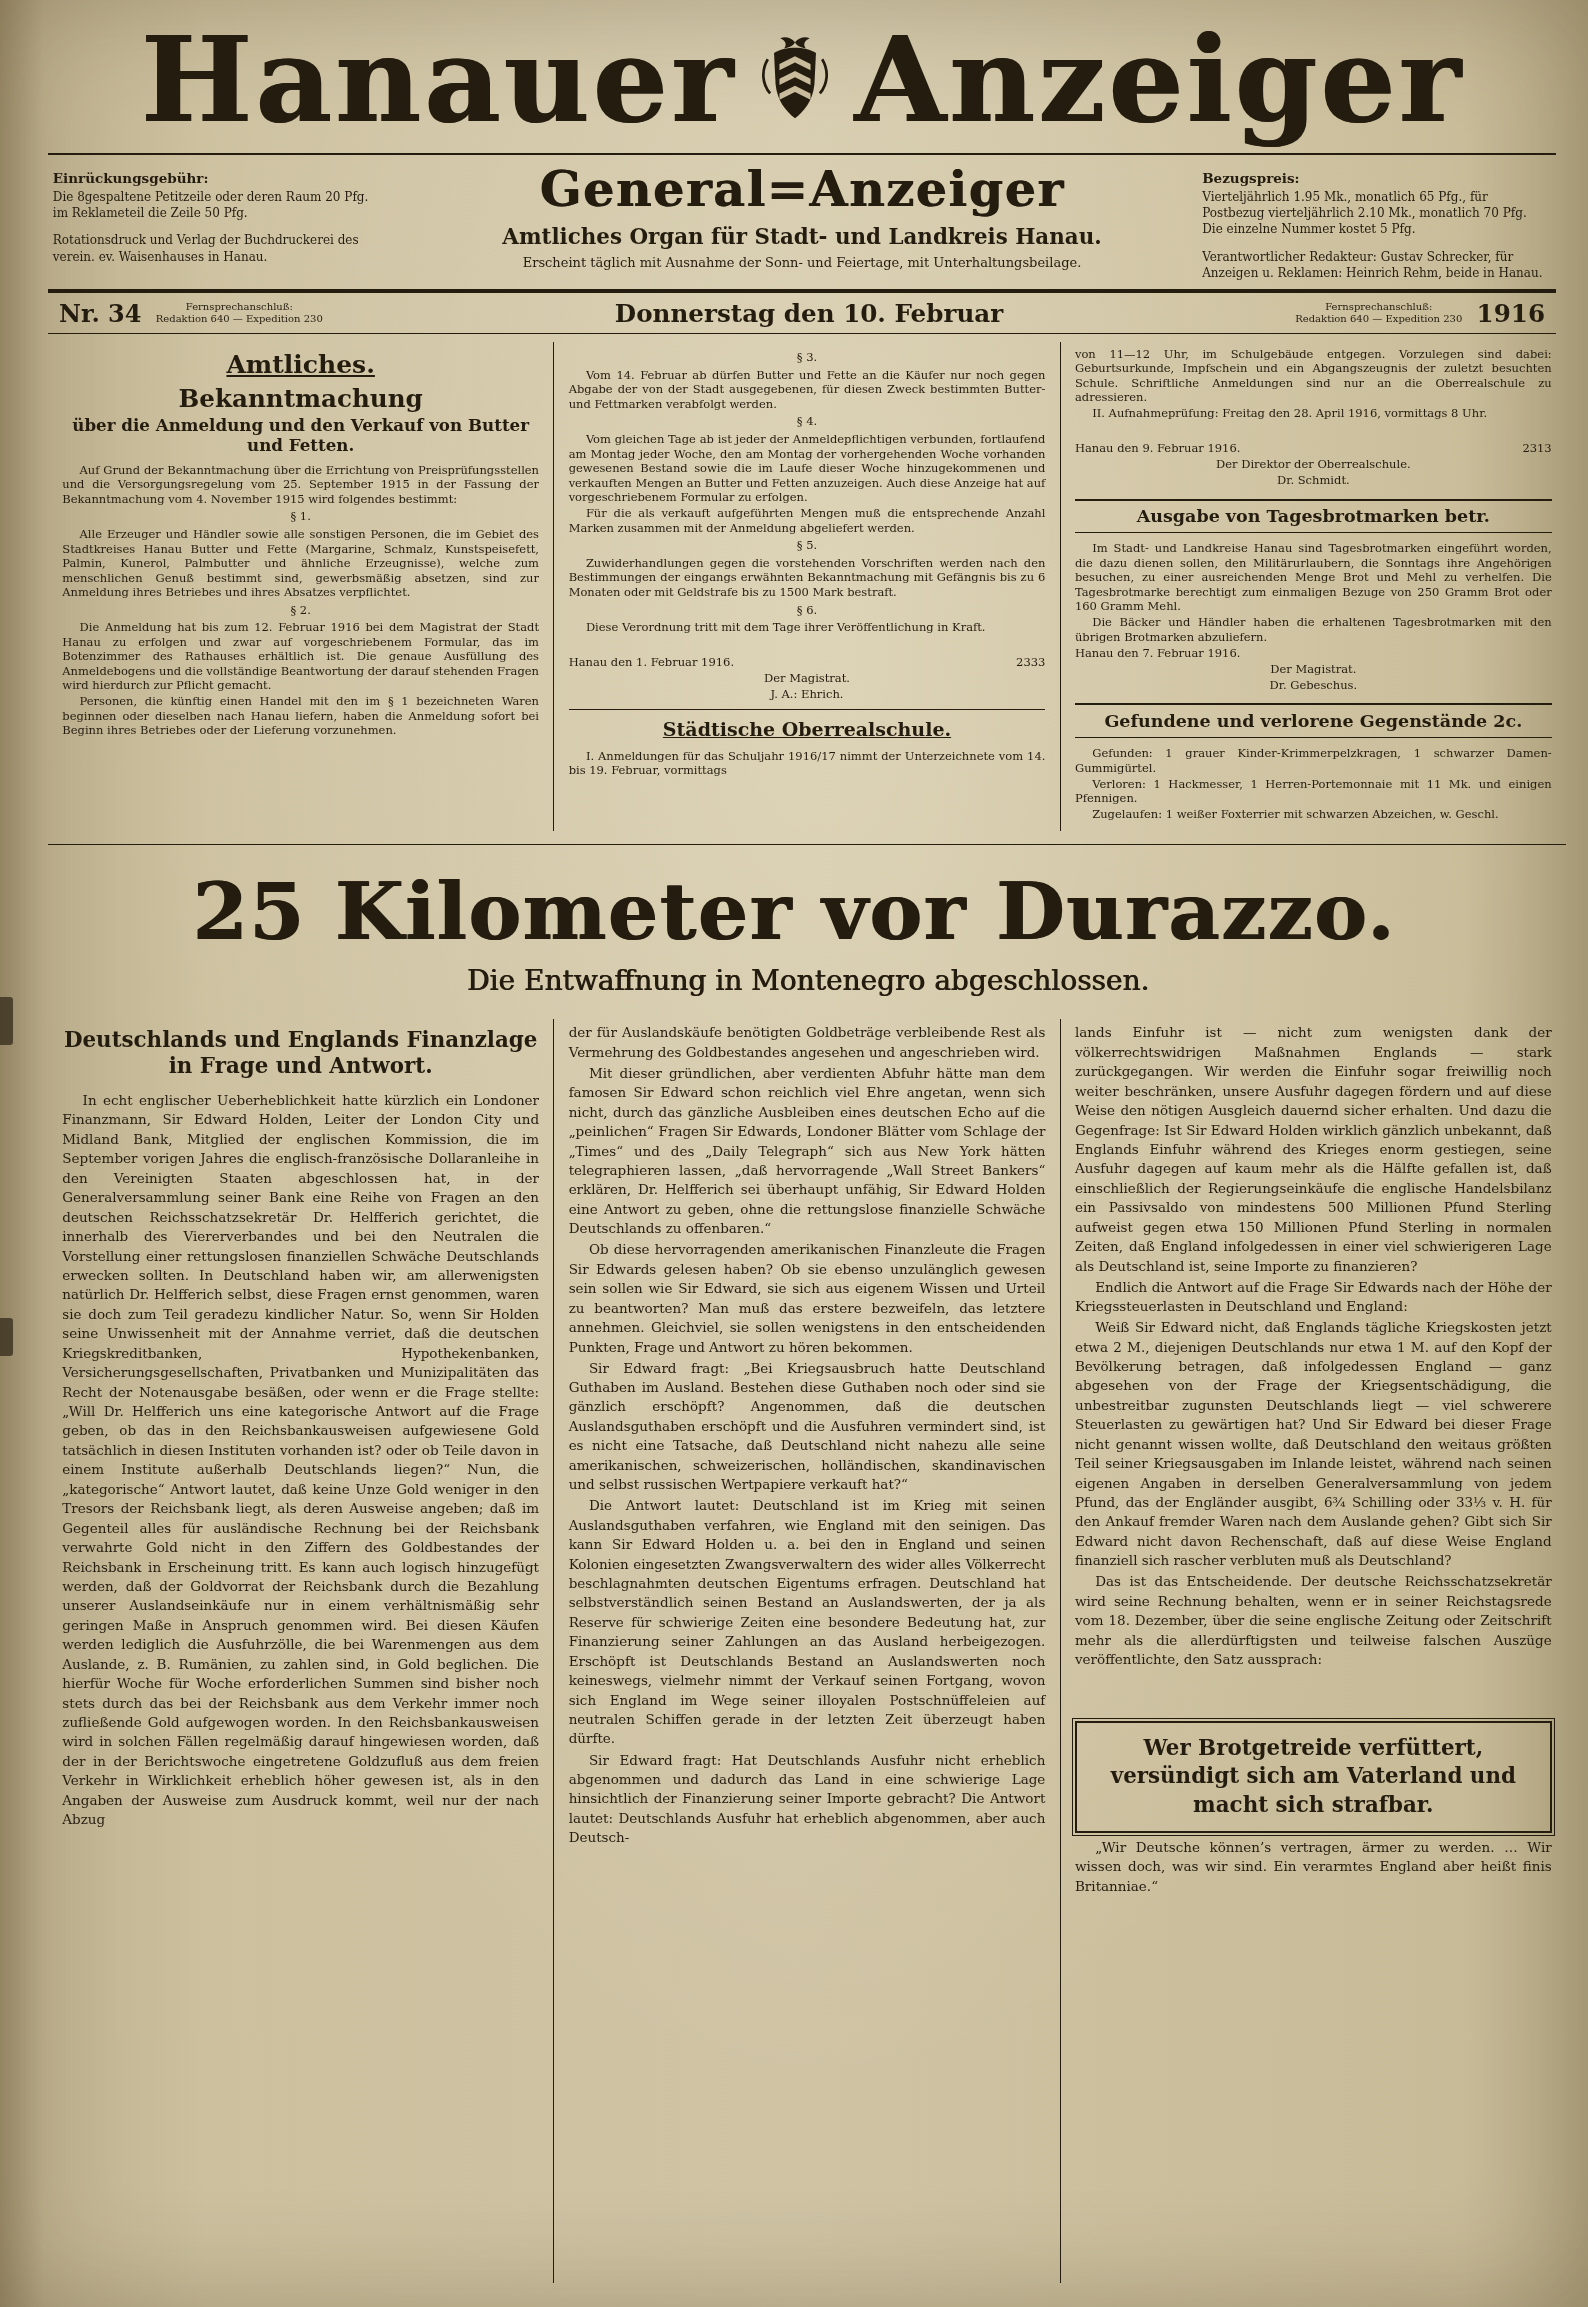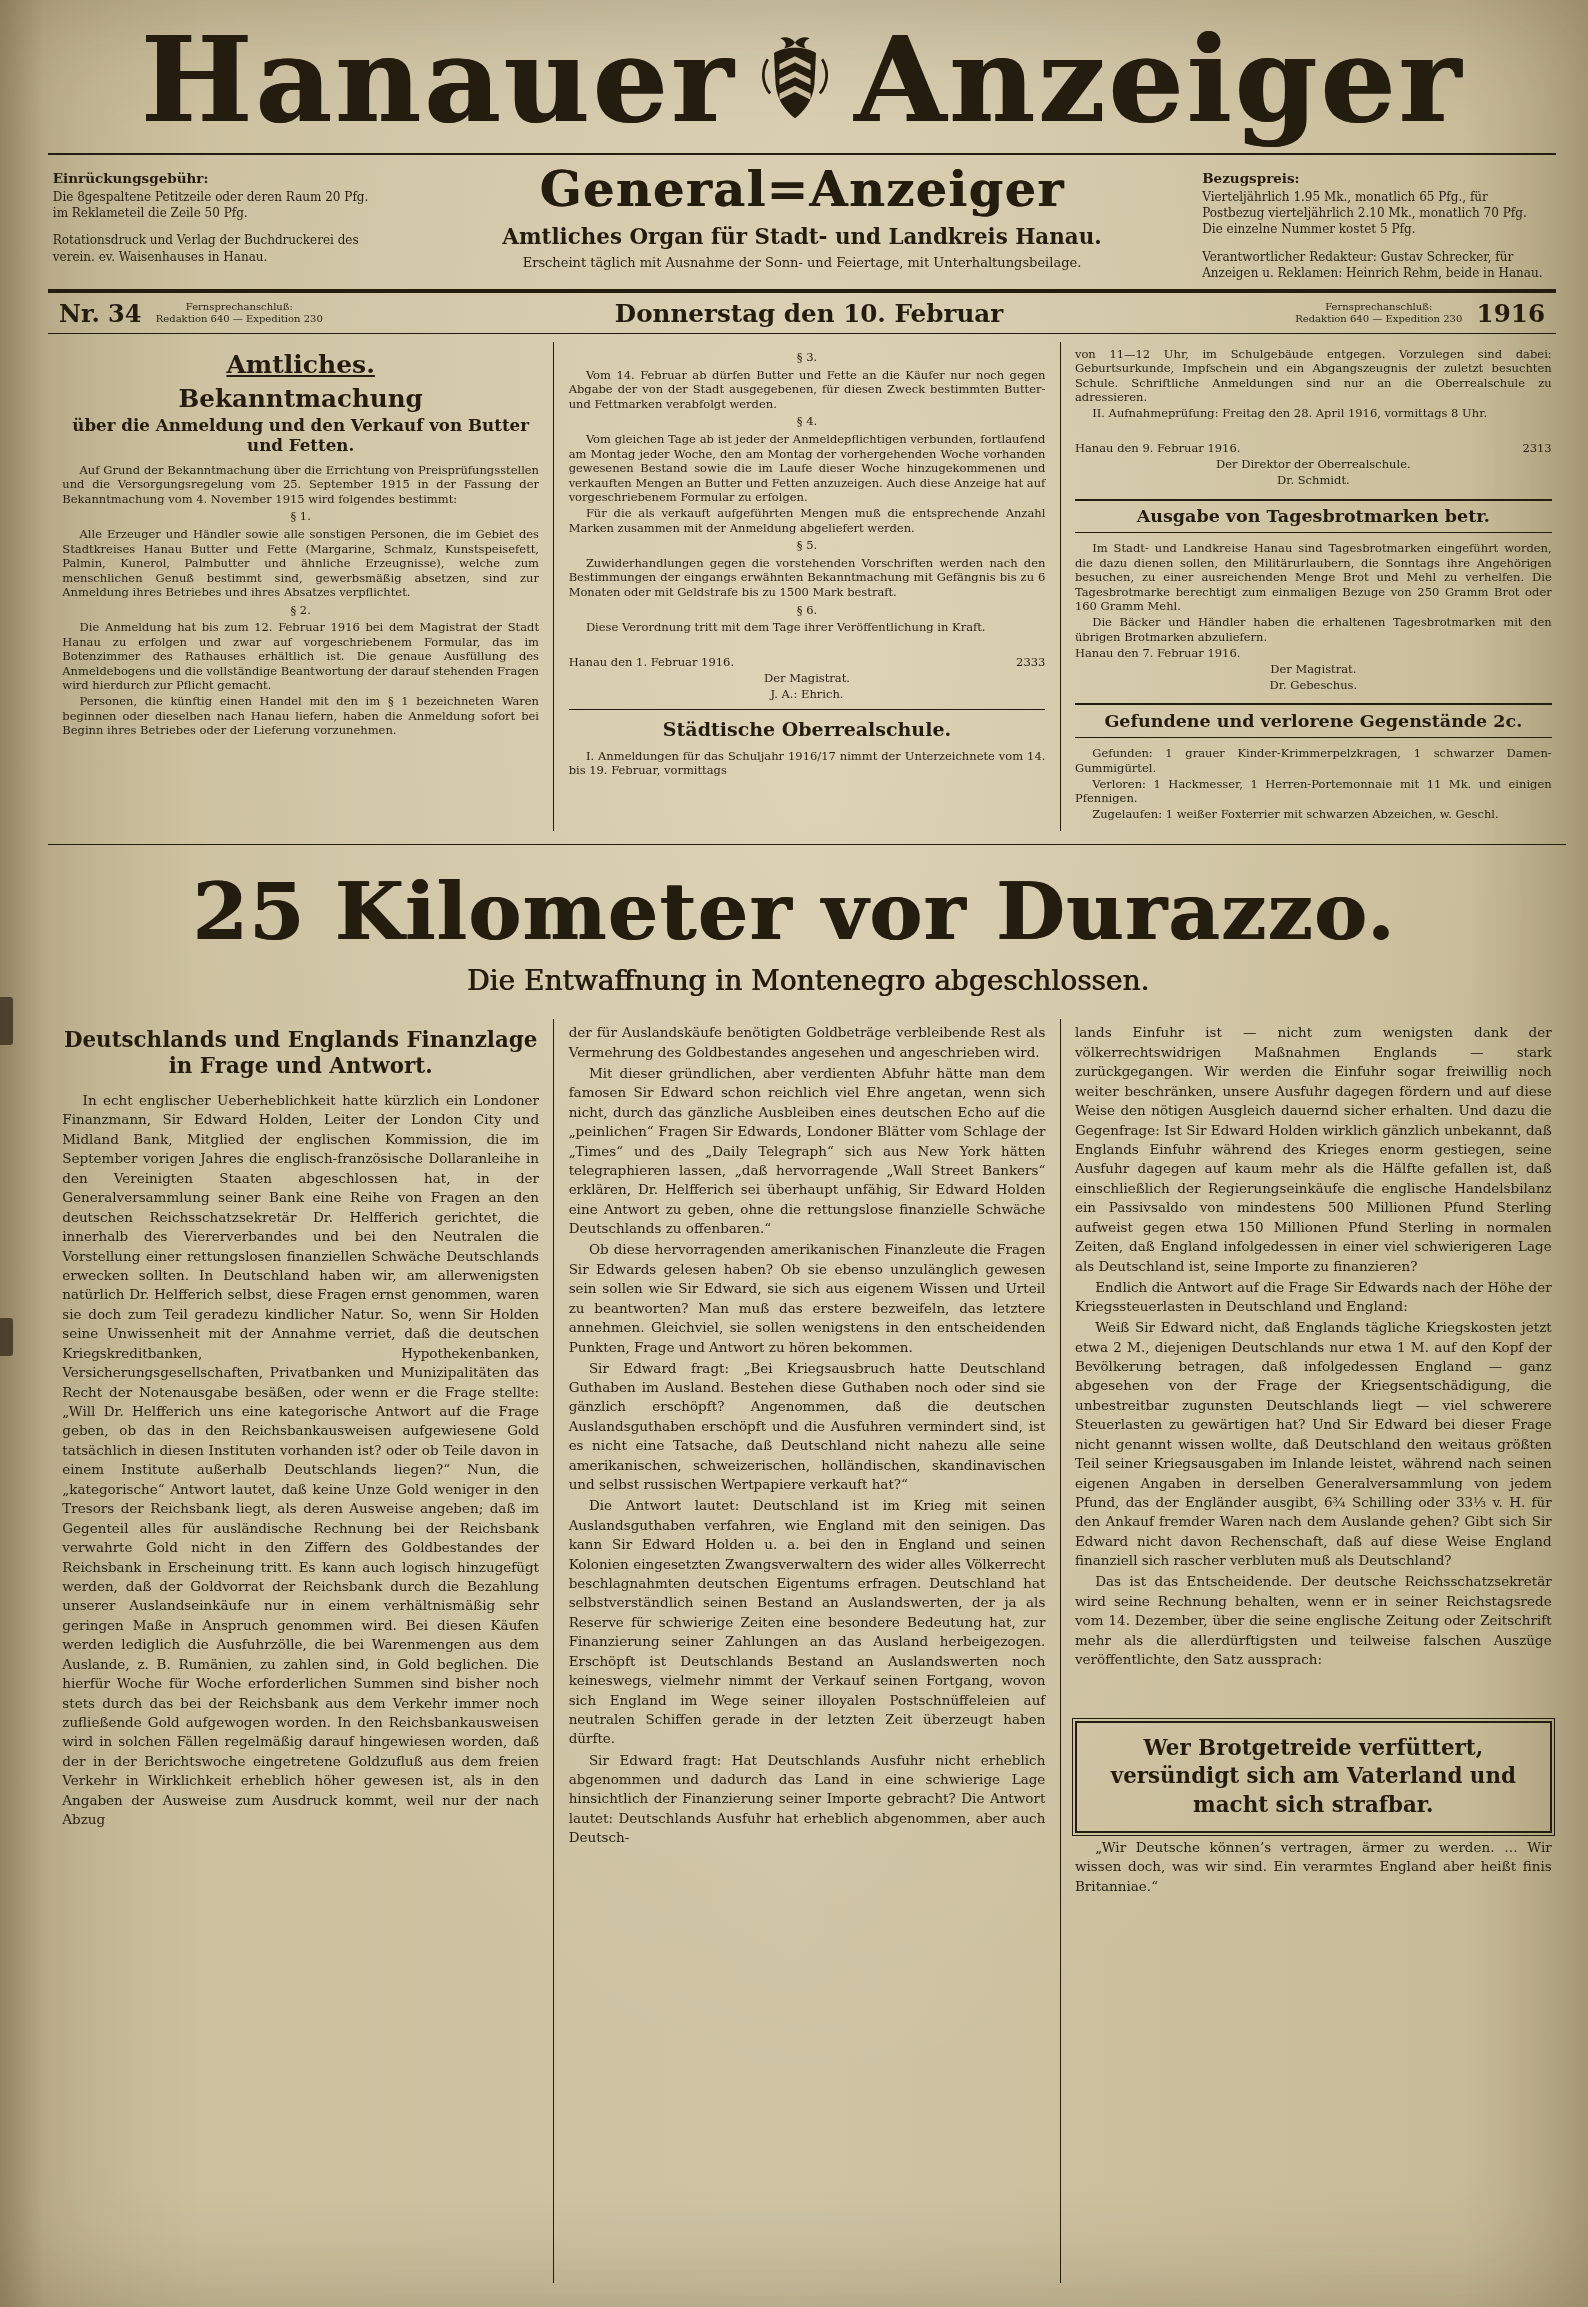--- a/index.html
+++ b/index.html
@@ -67,21 +67,21 @@
   .it { margin:0 0 1.6px; }
   .para     { text-align:justify; text-indent:1.5em; }
   .noindent { text-align:justify; }
   .sec      { text-align:center; margin:3.2px 0; }
   .center   { text-align:center; }
   .lr       { display:flex; justify-content:space-between; margin-top:20px; }
   .it.rule  { border-top:1.6px solid #241c0f; margin:8px 0 6.4px; }
   .h1  { text-align:center; font-weight:bold; font-size:24.6px; line-height:1.15; margin:4.8px 0 1.6px; }
   .h2  { text-align:center; font-weight:bold; font-size:25px; margin:1.6px 0 4.8px;text-decoration:underline; }
   .h2b { text-align:center; font-weight:bold; font-size:16.7px; line-height:1.2; margin:0 0 8px; }
-  .h3  { text-align:center; font-weight:bold; font-size:19px; margin:8px 0 6.4px; }
+  .h3  { text-align:center; font-weight:bold; font-size:19px; margin:8px 0 6.4px;text-decoration:underline; }
   .h3box {
     text-align:center; font-weight:bold; font-size:17.5px;
     border-top:2px solid #241c0f; border-bottom:1.6px solid #241c0f;
     padding:4.8px 0; margin:11px 0 8px;
   }
   .arth { text-align:center; font-weight:bold; font-size:21.4px; line-height:1.25; margin:3.2px 0 11px; }
   .quote { text-align:justify; text-indent:1.5em; margin-top:4.8px; }
   .slogan {
     border:2.4px solid #241c0f; outline:1.2px solid #241c0f; outline-offset:2.4px;
     padding:11px 12.7px; margin-top:51px;
@@ -241,20 +241,20 @@
         <div class="it para">Mit dieser gründlichen, aber verdienten Abfuhr hätte man dem famosen Sir Edward schon reichlich viel Ehre angetan, wenn sich nicht, durch das gänzliche Ausbleiben eines deutschen Echo auf die „peinlichen“ Fragen Sir Edwards, Londoner Blätter vom Schlage der „Times“ und des „Daily Telegraph“ sich aus New York hätten telegraphieren lassen, „daß hervorragende „Wall Street Bankers“ erklären, Dr. Helfferich sei überhaupt unfähig, Sir Edward Holden eine Antwort zu geben, ohne die rettungslose finanzielle Schwäche Deutschlands zu offenbaren.“</div>
         <div class="it para">Ob diese hervorragenden amerikanischen Finanzleute die Fragen Sir Edwards gelesen haben? Ob sie ebenso unzulänglich gewesen sein sollen wie Sir Edward, sie sich aus eigenem Wissen und Urteil zu beantworten? Man muß das erstere bezweifeln, das letztere annehmen. Gleichviel, sie sollen wenigstens in den entscheidenden Punkten, Frage und Antwort zu hören bekommen.</div>
         <div class="it para">Sir Edward fragt: „Bei Kriegsausbruch hatte Deutschland Guthaben im Ausland. Bestehen diese Guthaben noch oder sind sie gänzlich erschöpft? Angenommen, daß die deutschen Auslandsguthaben erschöpft und die Ausfuhren vermindert sind, ist es nicht eine Tatsache, daß Deutschland nicht nahezu alle seine amerikanischen, schweizerischen, holländischen, skandinavischen und selbst russischen Wertpapiere verkauft hat?“</div>
         <div class="it para">Die Antwort lautet: Deutschland ist im Krieg mit seinen Auslandsguthaben verfahren, wie England mit den seinigen. Das kann Sir Edward Holden u. a. bei den in England und seinen Kolonien eingesetzten Zwangsverwaltern des wider alles Völkerrecht beschlagnahmten deutschen Eigentums erfragen. Deutschland hat selbstverständlich seinen Bestand an Auslandswerten, der ja als Reserve für schwierige Zeiten eine besondere Bedeutung hat, zur Finanzierung seiner Zahlungen an das Ausland herbeigezogen. Erschöpft ist Deutschlands Bestand an Auslandswerten noch keineswegs, vielmehr nimmt der Verkauf seinen Fortgang, wovon sich England im Wege seiner illoyalen Postschnüffeleien auf neutralen Schiffen gerade in der letzten Zeit überzeugt haben dürfte.</div>
         <div class="it para">Sir Edward fragt: Hat Deutschlands Ausfuhr nicht erheblich abgenommen und dadurch das Land in eine schwierige Lage hinsichtlich der Finanzierung seiner Importe gebracht? Die Antwort lautet: Deutschlands Ausfuhr hat erheblich abgenommen, aber auch Deutsch-</div>
       </div>
     <div class="col">
         <div class="it noindent">lands Einfuhr ist — nicht zum wenigsten dank der völkerrechtswidrigen Maßnahmen Englands — stark zurückgegangen. Wir werden die Einfuhr sogar freiwillig noch weiter beschränken, unsere Ausfuhr dagegen fördern und auf diese Weise den nötigen Ausgleich dauernd sicher erhalten. Und dazu die Gegenfrage: Ist Sir Edward Holden wirklich gänzlich unbekannt, daß Englands Einfuhr während des Krieges enorm gestiegen, seine Ausfuhr dagegen auf kaum mehr als die Hälfte gefallen ist, daß einschließlich der Regierungseinkäufe die englische Handelsbilanz ein Passivsaldo von mindestens 500 Millionen Pfund Sterling aufweist gegen etwa 150 Millionen Pfund Sterling in normalen Zeiten, daß England infolgedessen in einer viel schwierigeren Lage als Deutschland ist, seine Importe zu finanzieren?</div>
         <div class="it para">Endlich die Antwort auf die Frage Sir Edwards nach der Höhe der Kriegssteuerlasten in Deutschland und England:</div>
         <div class="it para">Weiß Sir Edward nicht, daß Englands tägliche Kriegskosten jetzt etwa 2 M., diejenigen Deutschlands nur etwa 1 M. auf den Kopf der Bevölkerung betragen, daß infolgedessen England — ganz abgesehen von der Frage der Kriegsentschädigung, die unbestreitbar zugunsten Deutschlands liegt — viel schwerere Steuerlasten zu gewärtigen hat? Und Sir Edward bei dieser Frage nicht genannt wissen wollte, daß Deutschland den weitaus größten Teil seiner Kriegsausgaben im Inlande leistet, während nach seinen eigenen Angaben in derselben Generalversammlung von jedem Pfund, das der Engländer ausgibt, 6¾ Schilling oder 33⅓ v. H. für den Ankauf fremder Waren nach dem Auslande gehen? Gibt sich Sir Edward nicht davon Rechenschaft, daß auf diese Weise England finanziell sich rascher verbluten muß als Deutschland?</div>
-        <div class="it para">Das ist das Entscheidende. Der deutsche Reichsschatzsekretär wird seine Rechnung behalten, wenn er in seiner Reichstagsrede vom 14. Dezember, über die seine englische Zeitung oder Zeitschrift mehr als die allerdürftigsten und teilweise falschen Auszüge veröffentlichte, den Satz aussprach:</div>
+        <div class="it para">Das ist das Entscheidende. Der deutsche Reichsschatzsekretär wird seine Rechnung behalten, wenn er in seiner Reichstagsrede vom 18. Dezember, über die seine englische Zeitung oder Zeitschrift mehr als die allerdürftigsten und teilweise falschen Auszüge veröffentlichte, den Satz aussprach:</div>
         <div class="it slogan">Wer Brotgetreide verfüttert, versündigt sich am Vaterland und macht sich strafbar.</div>
         <div class="it quote">„Wir Deutsche können’s vertragen, ärmer zu werden. … Wir wissen doch, was wir sind. Ein verarmtes England aber heißt finis Britanniae.“</div>
       </div>
   </section>
 
 </div>
 
 
 </body></html>

